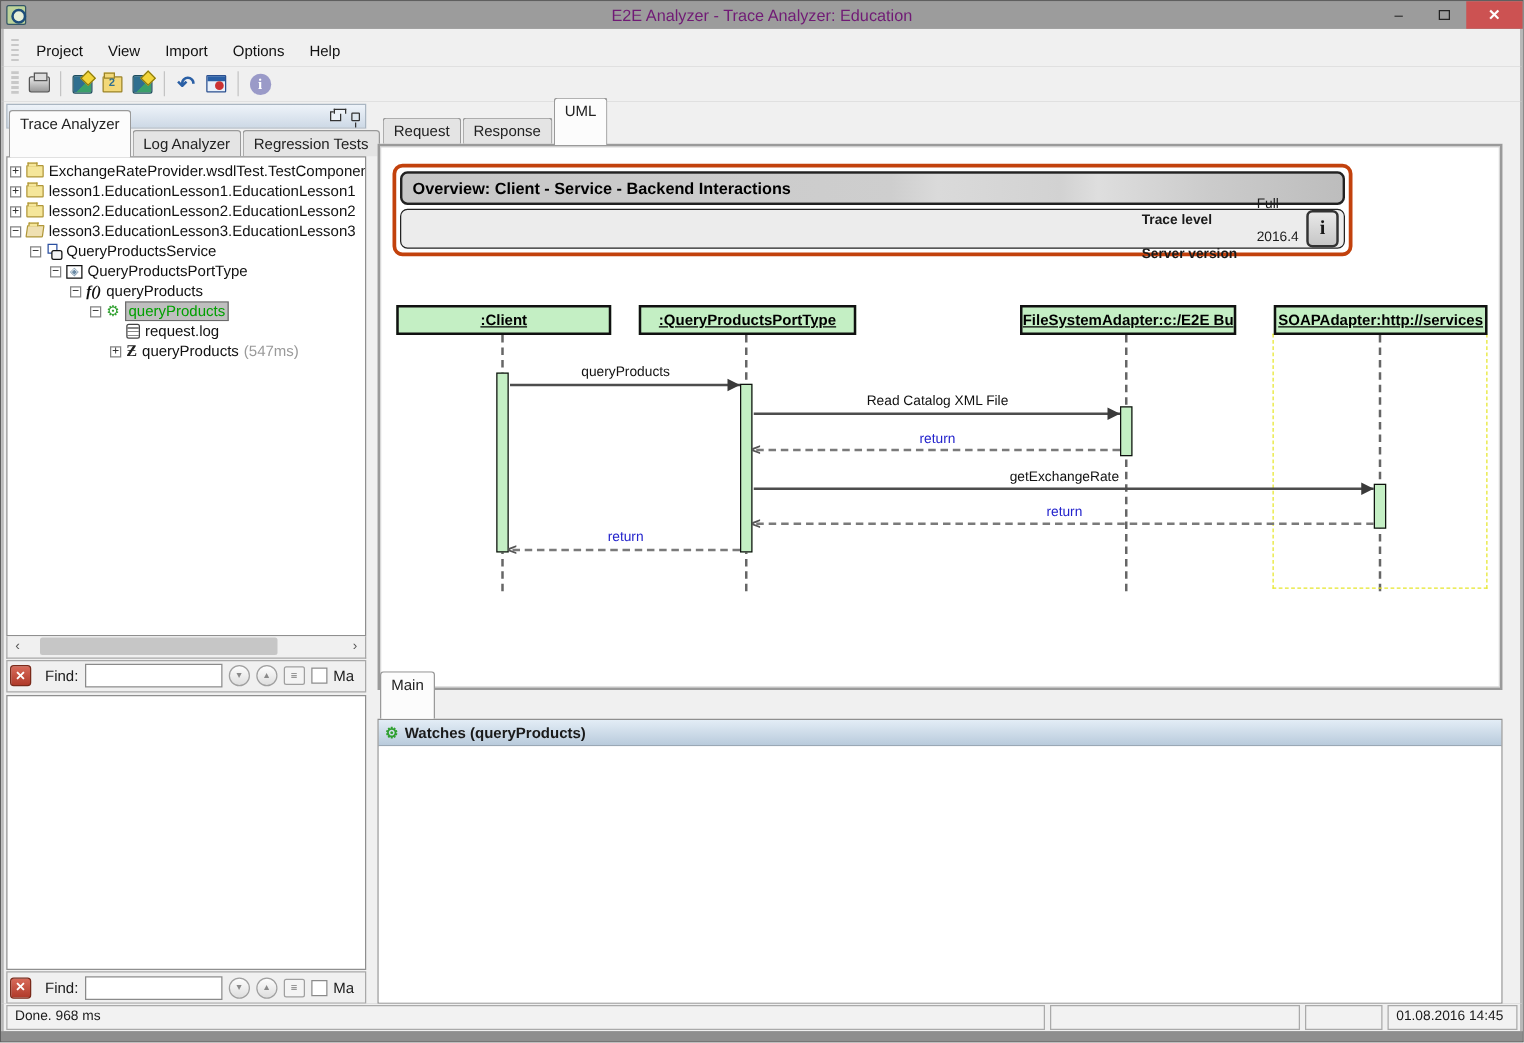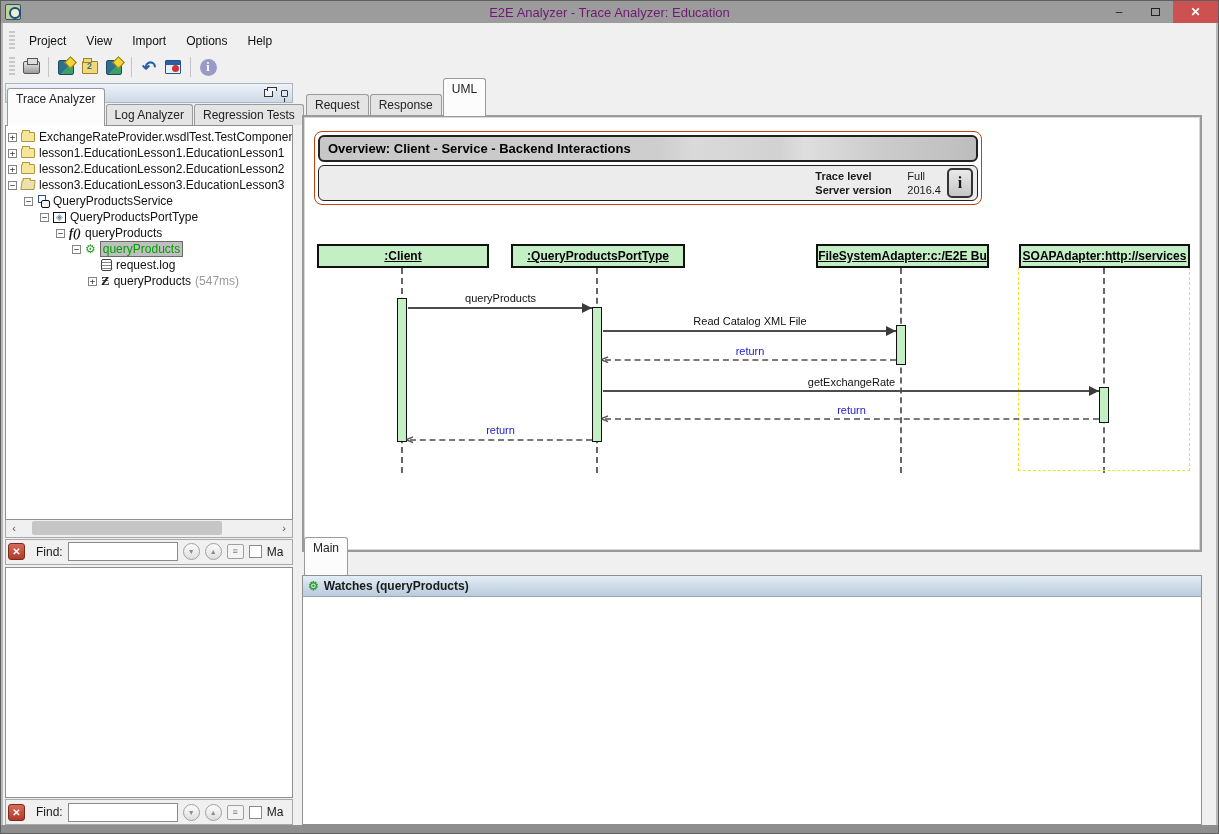--- a/index.html
+++ b/index.html
@@ -99,30 +99,30 @@
     color:#7a7a7a; font-size:9px; line-height:13px; text-align:center; }
   .checkbox { width:13px; height:13px; border:1px solid #8a8a8a; background:#fff; flex:0 0 auto; }
   .lower-panel { flex:1 1 auto; background:#fff; border:1px solid #8f8f8f; margin-top:2px; min-height:0; }
 
   
   .rtabs { height:20px; display:flex; align-items:flex-end; padding-left:4px; flex:0 0 auto;margin-top:12px; }
   .diagram-panel { flex:0 0 437px; background:#fff; border:2px solid #9a9a9a; box-shadow:inset 0 0 0 1px #d8d8d8;
     position:relative; overflow:hidden; }
   .uml-canvas { position:absolute; inset:1px; overflow:hidden; }
 
-  .hdr-frame { position:absolute; left:9px; top:13px; width:668px; height:74px; border:1px solid #c2410c; border-radius:8px; }
+  .hdr-frame { position:absolute; left:9px; top:13px; width:768px; height:74px; border:3px solid #c2410c; border-radius:8px; }
   .hdr-title { position:absolute; left:3px; top:3px; right:3px; height:27px; border:2px solid #222; border-radius:6px;
     background:linear-gradient(90deg,#c7c7c7 0%,#cecece 52%,#dadada 57%,#d2d2d2 70%,#dedede 74%,#cbcbcb 86%,#bdbdbd 100%);
     font-weight:bold; font-size:13px; line-height:23px; padding-left:8px; color:#000; }
   .hdr-info { position:absolute; left:3px; top:33px; right:3px; bottom:3px; border:1px solid #222; border-radius:6px;
     background:#ececec; display:flex; align-items:center; font-size:11px; padding:0 4px 0 8px; }
   .info-col { display:flex; flex-direction:column; gap:2px; }
   .info-row { display:flex; }
   .lblcol { font-weight:bold; width:62px; }
-  .rt-lblcol { font-weight:bold; width:92px; text-align:left; }
+  .rt-lblcol { font-weight:bold; width:92px; text-align:left;margin-top:13px; }
   .info-right { margin-left:auto; display:flex; align-items:center; gap:6px; }
   .i-btn { width:26px; height:30px; border:2px solid #333; border-radius:5px; background:linear-gradient(#e9e9e9,#c6c6c6);
     font-family:"Liberation Serif", serif; font-weight:bold; font-size:16px; display:flex; align-items:center; justify-content:center; }
 
   .ll-head { position:absolute; top:126px; height:24px; background:#c4efc4; border:2px solid #111;
     display:flex; align-items:center; justify-content:center; font-weight:bold; font-size:12px;
     text-decoration:underline; white-space:nowrap; overflow:hidden; color:#000; }
   .lifeline { position:absolute; top:150px; height:205px; width:0; border-left:2px dashed #666; }
   .sel-box { position:absolute; left:713px; top:149px; width:172px; height:204px; border:1px dashed #e6e62a; }
   .activation { position:absolute; width:10px; background:#c4efc4; border:1px solid #111; }
@@ -388,15 +388,21 @@
       <div class="watches">
         <div class="watches-header">
           <span class="i-gear">⚙</span>
           <span>Watches (queryProducts)</span>
         </div>
         <div class="watches-body"></div>
       </div>
     </div>
   </div>
 
+  <div class="statusbar">
+    <div class="sb-seg sb-left">Done. 968 ms</div>
+    <div class="sb-seg sb-a"></div>
+    <div class="sb-seg sb-b"></div>
+    <div class="sb-seg sb-time">01.08.2016 14:45</div>
+  </div>
   <div class="bottom-edge"></div>
 
 </div>
 
 </body></html>

